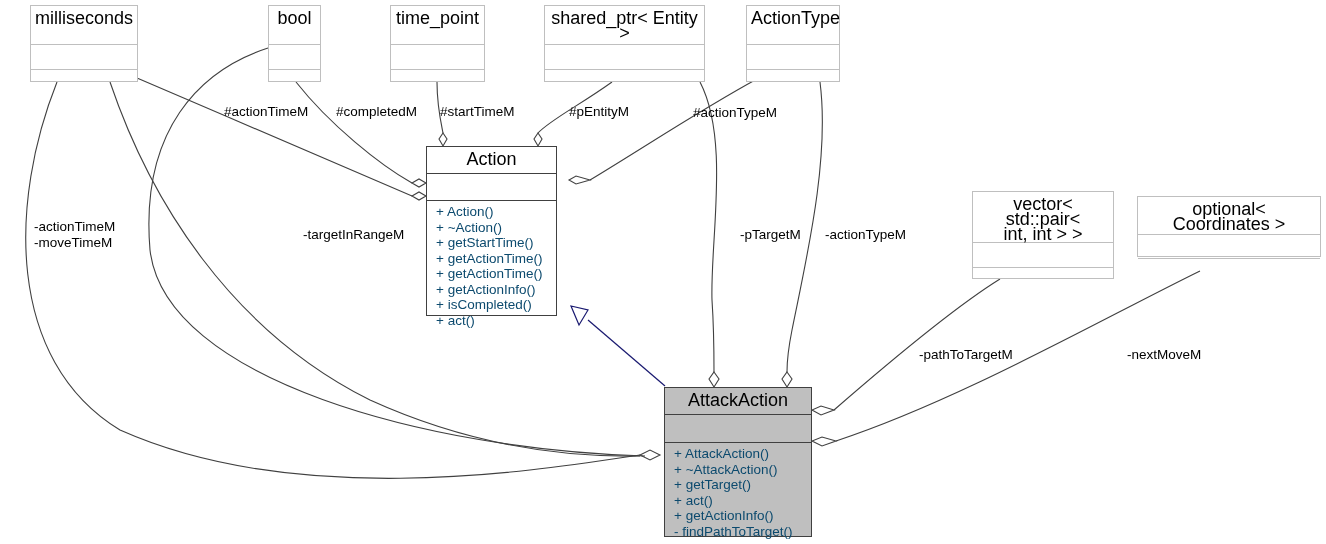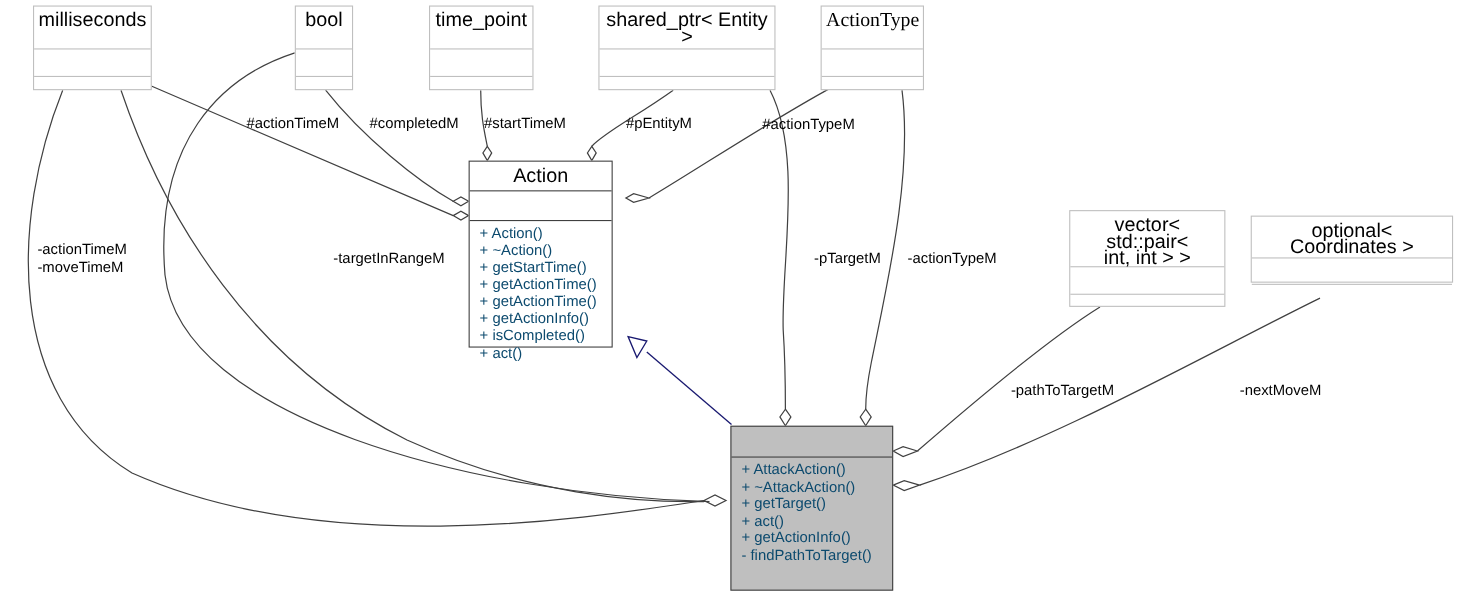--- a/index.html
+++ b/index.html
@@ -146,21 +146,21 @@
     <div class="uml-methods"></div>
   </div>
 
   <div class="uml-box" style="left:544px; top:5px; width:161px; height:77px;">
     <div class="uml-title" style="height:27px;">shared_ptr&lt; Entity &gt;</div>
     <div class="uml-attrs" style="height:24px;"></div>
     <div class="uml-methods"></div>
   </div>
 
   <div class="uml-box" style="left:746px; top:5px; width:94px; height:77px;">
-    <div class="uml-title" style="height:27px;font-family:Liberation Serif, serif;">ActionType</div>
+    <div class="uml-title" style="height:27px;">ActionType</div>
     <div class="uml-attrs" style="height:24px;"></div>
     <div class="uml-methods"></div>
   </div>
 
   <div class="uml-box" style="left:972px; top:191px; width:142px; height:88px;">
     <div class="uml-title" style="height:39px;">vector&lt; std::pair&lt;
 int, int &gt; &gt;</div>
     <div class="uml-attrs" style="height:24px;"></div>
     <div class="uml-methods"></div>
   </div>
@@ -180,20 +180,21 @@
       <div>+ getStartTime()</div>
       <div>+ getActionTime()</div>
       <div>+ getActionTime()</div>
       <div>+ getActionInfo()</div>
       <div>+ isCompleted()</div>
       <div>+ act()</div>
     </div>
   </div>
 
   <div class="uml-box focus" style="left:664px; top:387px; width:148px; height:150px;">
+    <div class="uml-title" style="height:26px;">AttackAction</div>
     <div class="uml-attrs" style="height:27px;"></div>
     <div class="uml-methods">
       <div>+ AttackAction()</div>
       <div>+ ~AttackAction()</div>
       <div>+ getTarget()</div>
       <div>+ act()</div>
       <div>+ getActionInfo()</div>
       <div>- findPathToTarget()</div>
     </div>
   </div>

